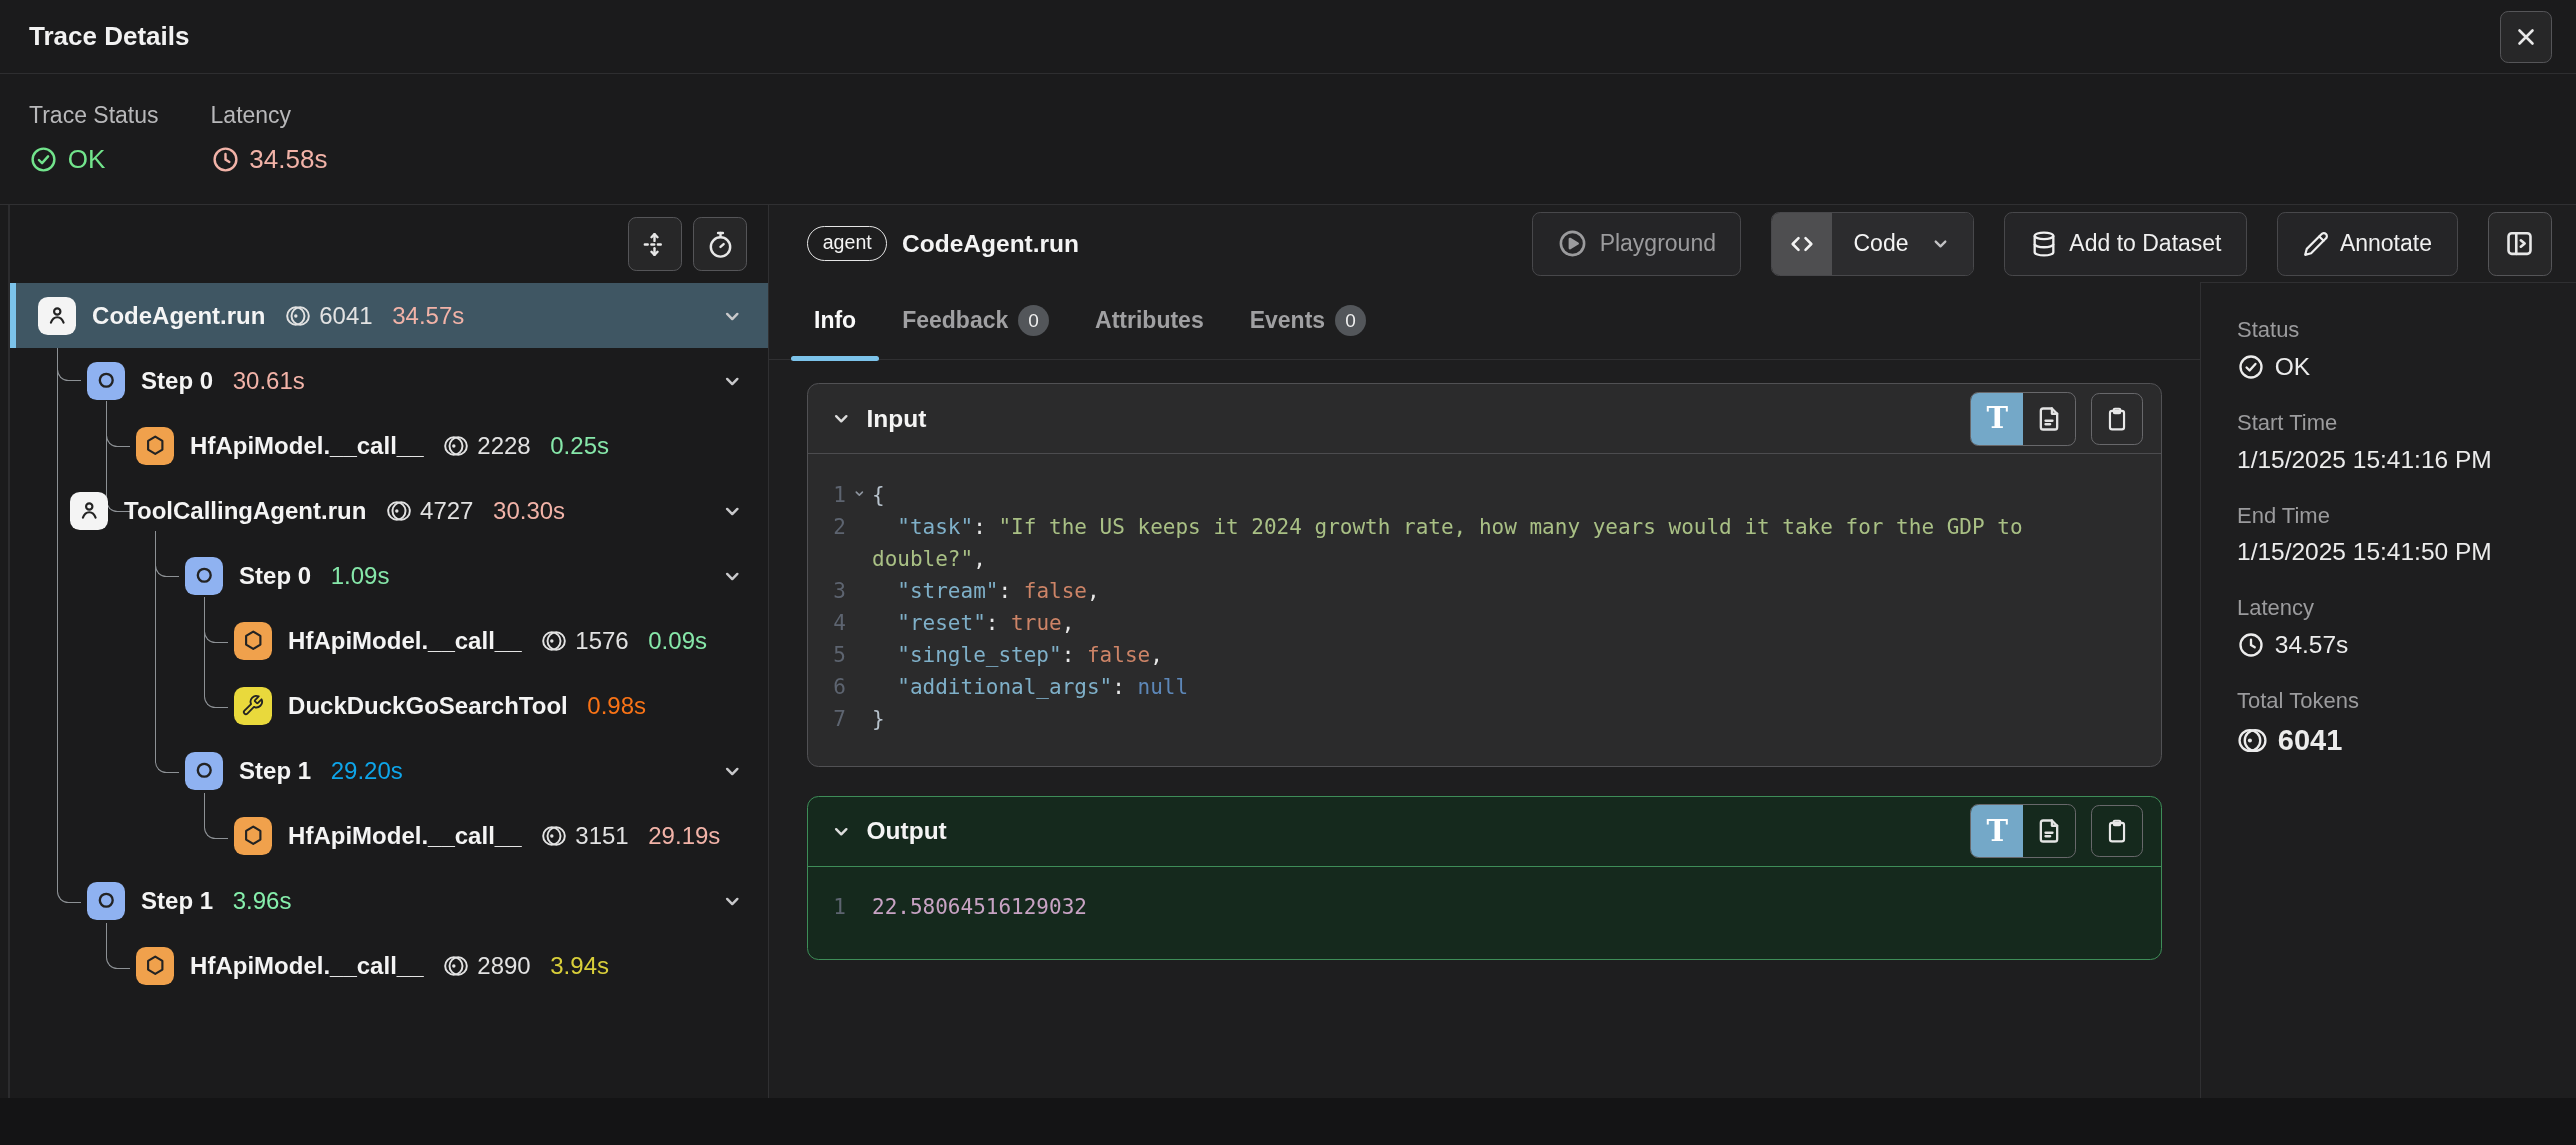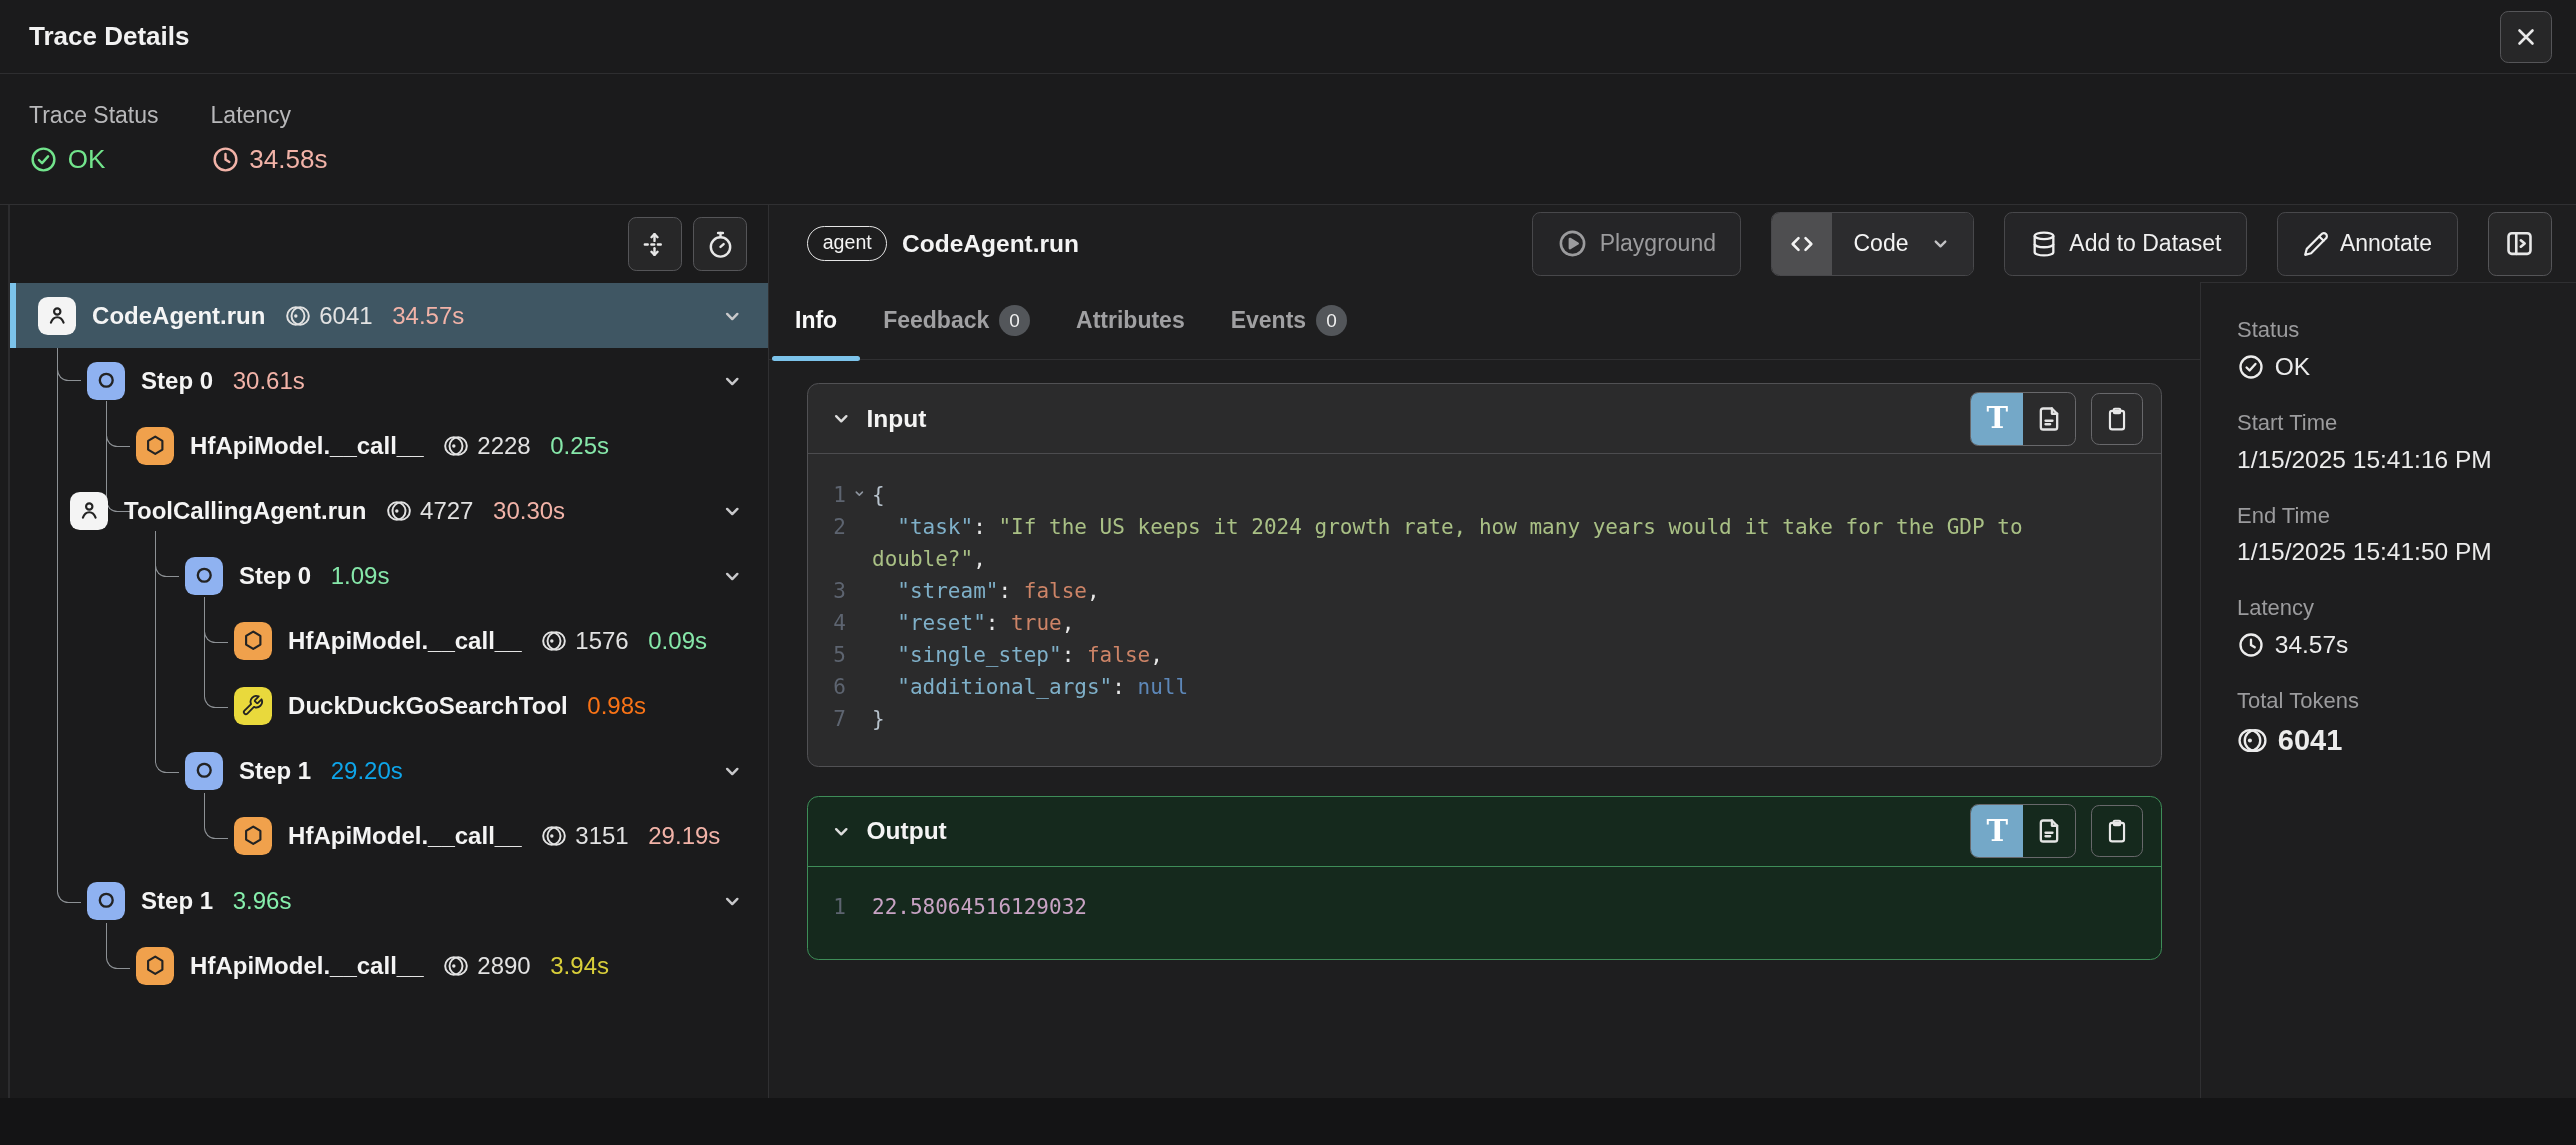--- a/index.html
+++ b/index.html
@@ -55,21 +55,21 @@
   .hbtn { height:64px; display:flex; align-items:center; gap:11.4px; padding:0 24.5px; background:#252527;
           border:1.6px solid #48484b; border-radius:8.2px; font-size:23px; color:#f0f0f0; cursor:pointer; }
   .hbtn.dim { color:#9b9b9d; }
   .split { display:flex; height:64px; border:1.6px solid #48484b; border-radius:8.2px; overflow:hidden; cursor:pointer; }
   .split .lseg { width:60px; background:#4e4e50; display:flex; align-items:center; justify-content:center; color:#f4f4f4; }
   .split .rseg { display:flex; align-items:center; gap:21px; padding:0 21px; background:#2c2c2e; font-size:23px; color:#f4f4f4; }
   .ptoggle { width:64px; height:64px; }
 
   .main-body { flex:1; display:flex; min-height:0; }
   .detail { flex:1; min-width:0; display:flex; flex-direction:column; }
-  .tabs { height:78px; flex:none; display:flex; align-items:stretch; padding-left:3px; border-bottom:1.6px solid #303032; }
+  .tabs { height:78px; flex:none; display:flex; align-items:stretch; padding-left:22px; border-bottom:1.6px solid #303032; }
   .tab { display:flex; align-items:center; gap:9.8px; padding:0 23px; font-size:23px; font-weight:600;
          color:#a0a0a2; position:relative; cursor:pointer; }
   .tab.active { color:#fafafa; }
   .tab.active::after { content:""; position:absolute; left:0; right:0; bottom:-1.6px; height:4.9px; background:#7cc3ea; border-radius:2.5px; }
   .badge { min-width:31px; height:31px; border-radius:816px; background:#53565a; color:#f0f0f0; font-size:19px;
            font-weight:400; display:flex; align-items:center; justify-content:center; padding:0 6.5px; }
 
   .cards { padding:23px 38px 0 38px; overflow:hidden; }
   .card { border:1.6px solid #515154; border-radius:11.4px; background:#2b2b2c; margin-bottom:29px; }
   .card-head { height:70px; display:flex; align-items:center; padding:0 18px 0 21px; border-bottom:1.6px solid #4c4c4f; }

